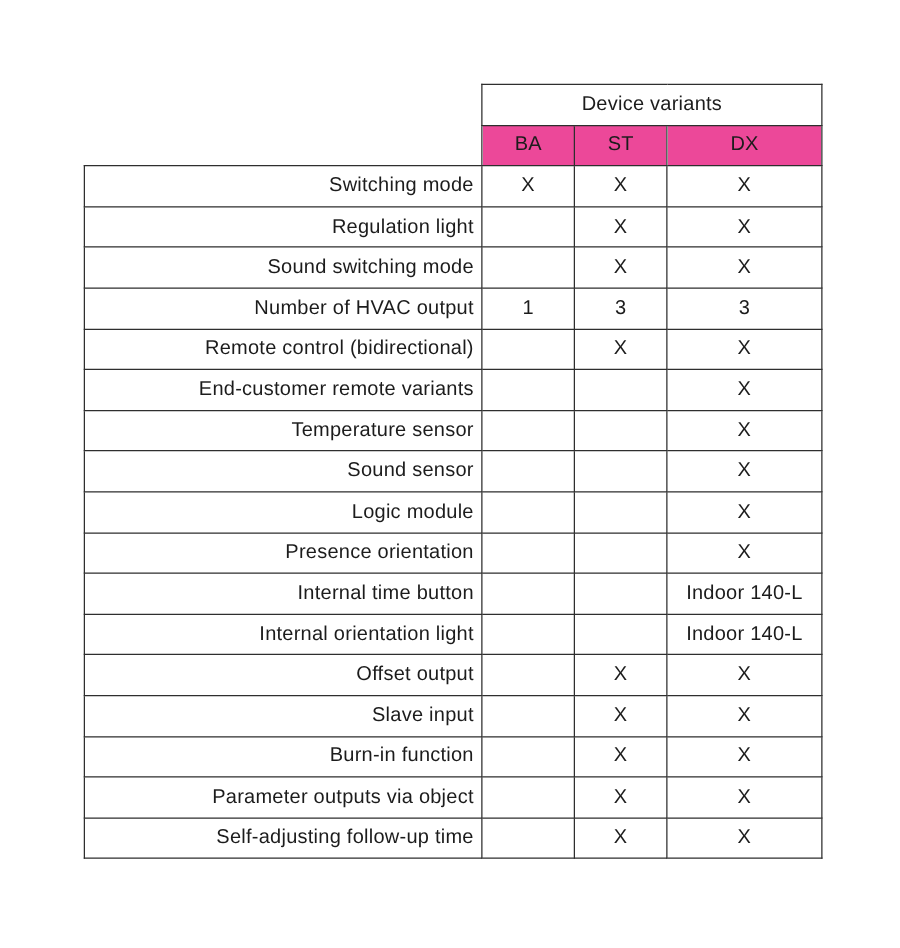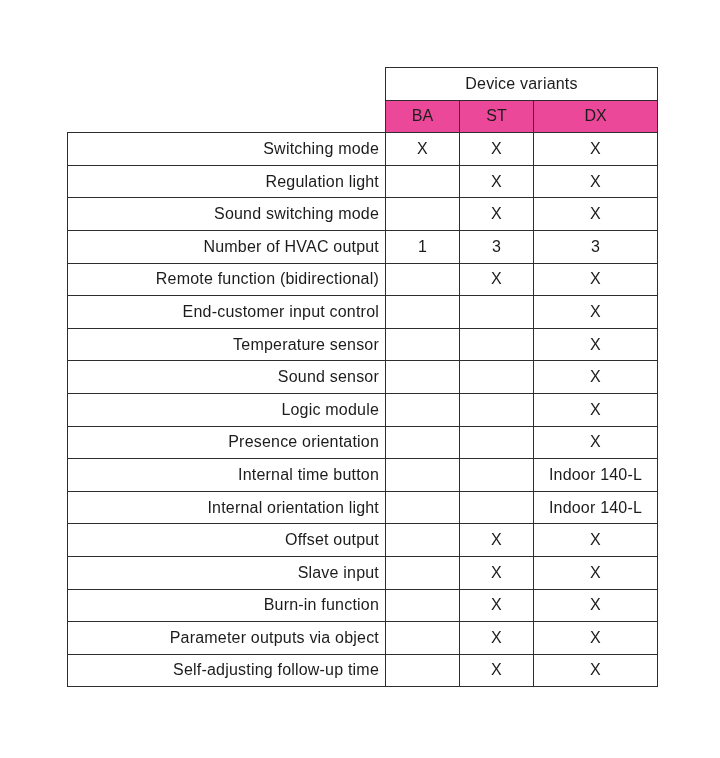--- a/index.html
+++ b/index.html
@@ -111,27 +111,27 @@
           <td class="value-cell">X</td>
           <td class="value-cell">X</td>
         </tr>
         <tr>
           <td class="label-cell">Number of HVAC output</td>
           <td class="value-cell">1</td>
           <td class="value-cell">3</td>
           <td class="value-cell">3</td>
         </tr>
         <tr>
-          <td class="label-cell">Remote function (bidirectional)</td>
-          <td class="value-cell"></td>
-          <td class="value-cell">X</td>
-          <td class="value-cell">X</td>
-        </tr>
-        <tr>
-          <td class="label-cell">End-customer input control</td>
+          <td class="label-cell">Remote control (bidirectional)</td>
+          <td class="value-cell"></td>
+          <td class="value-cell">X</td>
+          <td class="value-cell">X</td>
+        </tr>
+        <tr>
+          <td class="label-cell">End-customer remote variants</td>
           <td class="value-cell"></td>
           <td class="value-cell"></td>
           <td class="value-cell">X</td>
         </tr>
         <tr>
           <td class="label-cell">Temperature sensor</td>
           <td class="value-cell"></td>
           <td class="value-cell"></td>
           <td class="value-cell">X</td>
         </tr>

